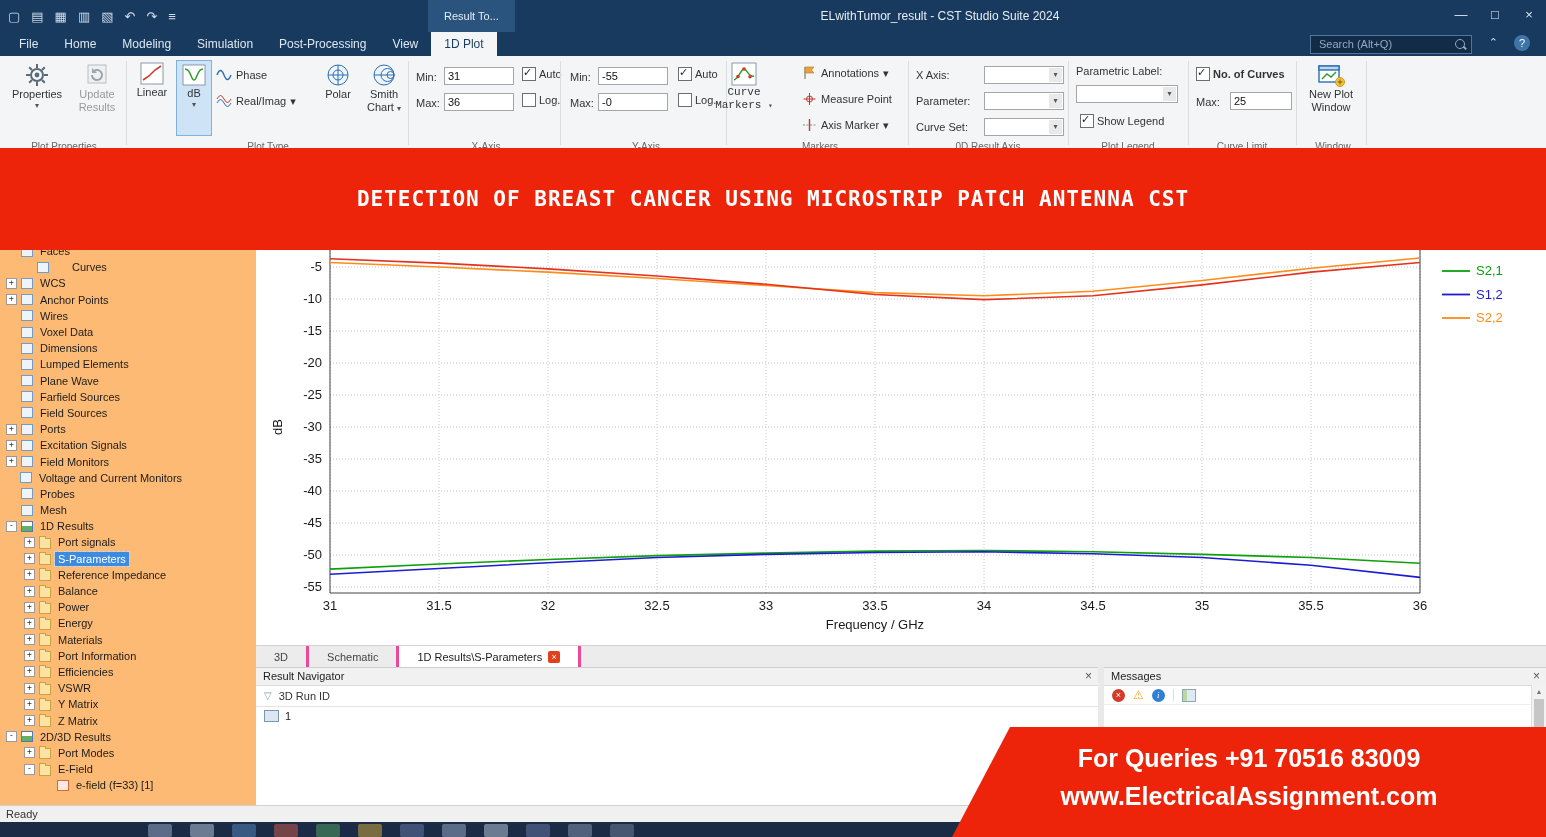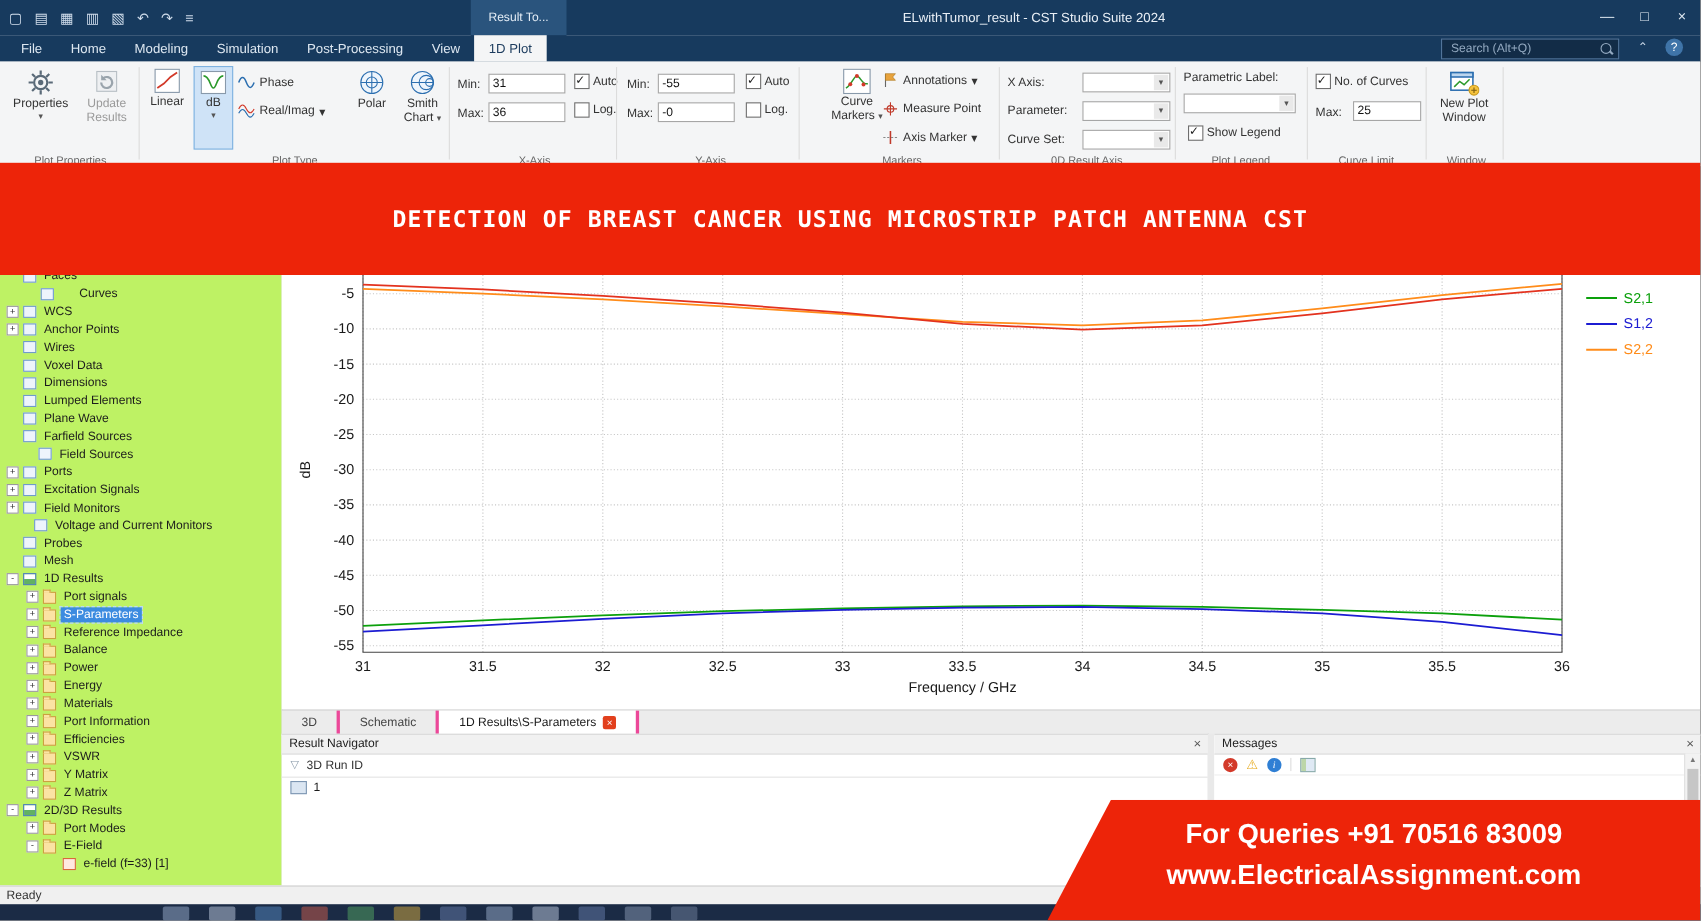--- a/index.html
+++ b/index.html
@@ -44,21 +44,21 @@
   .cbl{position:absolute;font-size:11px;color:#333;white-space:nowrap;}
   .combo{position:absolute;height:16px;background:#fff;border:1px solid #a6a6a6;}
   .combo .ca{position:absolute;right:1px;top:1px;bottom:1px;width:13px;background:#e9e9e9;color:#555;
              font-size:8px;line-height:14px;text-align:center;}
   .glabel{position:absolute;top:85px;font-size:10px;color:#666;transform:translateX(-50%);white-space:nowrap;}
   
   .banner{position:absolute;left:0;top:148px;width:1546px;height:102px;background:#ed2409;z-index:5;
           display:flex;align-items:center;justify-content:center;}
   .banner span{color:#fff;font-family:"DejaVu Sans Mono",monospace;font-weight:bold;font-size:21px;letter-spacing:1px;}
   
-  .tree{position:absolute;left:0;top:250px;width:256px;height:555px;background:#bef264;overflow:hidden;
+  .tree{position:absolute;left:0;top:250px;width:256px;height:555px;background:#fdba74;overflow:hidden;
         border-right:1px solid #cfcfcf;}
   #tree-list{position:absolute;left:0;top:-7px;width:100%;}
   .trow{display:flex;align-items:center;height:16.2px;font-size:11px;color:#1c1c1c;white-space:nowrap;}
   .exp{flex:none;width:9px;height:9px;border:1px solid #9a9a9a;background:#fff;font:8px/8px "DejaVu Sans Mono",monospace;
        text-align:center;color:#333;margin-right:4px;}
   .exp.hid{visibility:hidden;}
   .ti{flex:none;width:12px;height:11px;margin-right:4px;box-sizing:border-box;}
   .ti.doc{background:#eef4fc;border:1px solid #6f9cc9;}
   .ti.folder{background:#fbe3a3;border:1px solid #caa23f;position:relative;margin-top:2px;}
   .ti.folder::before{content:"";position:absolute;top:-3px;left:-1px;width:5px;height:2px;background:#fbe3a3;
@@ -245,21 +245,21 @@
     <span class="rlab" style="left:570px;top:15px;">Min:</span>
     <input class="rin" style="left: 598px; top: 11px; width: 62px;" value="-55">
     <span class="rlab" style="left:570px;top:41px;">Max:</span>
     <input class="rin" style="left: 598px; top: 37px; width: 62px;" value="-0">
     <span class="cb checked" style="left:678px;top:11px;"></span>
     <span class="cbl" style="left:695px;top:12px;">Auto</span>
     <span class="cb" style="left:678px;top:37px;"></span>
     <span class="cbl" style="left:695px;top:38px;">Log.</span>
     <div class="vsep" style="left:726px;"></div>
 
-    <div class="bb" style="left:751px;top:6px;width:56px;">
+    <div class="bb" style="left:716px;top:6px;width:56px;font-family:Liberation Mono, monospace;">
       <svg class="ribicon" width="26" height="24" viewBox="0 0 26 24">
         <rect x="1" y="1" width="24" height="22" fill="#fff" stroke="#8899aa"></rect>
         <path d="M3 18 C8 16 10 7 13 7 C16 7 18 16 23 14" stroke="#2c9a2c" fill="none" stroke-width="1.4"></path>
         <circle cx="7" cy="14.6" r="1.8" fill="#d23a2a"></circle>
           <circle cx="13" cy="7" r="1.8" fill="#d23a2a"></circle>
           <circle cx="19" cy="14.8" r="1.8" fill="#d23a2a"></circle>
       </svg>
       <span class="bl">Curve</span>
       <span class="bl"><span>Markers</span> <span class="da">▾</span></span>
     </div>
@@ -304,21 +304,21 @@
 
     <span class="rlab" style="left:1076px;top:9px;">Parametric Label:</span>
     <span class="combo" style="left:1076px;top:29px;width:100px;">
         <span class="ca">▾</span>
       </span>
     <span class="cb checked" style="left:1080px;top:58px;"></span>
     <span class="cbl" style="left:1097px;top:59px;">Show Legend</span>
     <div class="vsep" style="left:1188px;"></div>
 
     <span class="cb checked" style="left:1196px;top:11px;"></span>
-    <span class="cbl" style="left:1213px;top:12px;">No. of Curves</span>
+    <span class="cbl" style="left:1213px;top:12px;font-weight:bold;">No. of Curves</span>
     <span class="rlab" style="left:1196px;top:40px;">Max:</span>
     <input class="rin" style="left: 1230px; top: 36px; width: 54px;" value="25">
     <div class="vsep" style="left:1296px;"></div>
 
     <div class="bb" style="left:1302px;top:6px;width:58px;">
       <svg class="ribicon" width="28" height="26" viewBox="0 0 28 26">
         <rect x="2" y="4" width="20" height="16" fill="#fff" stroke="#2c6fb0" stroke-width="1.4"></rect>
         <rect x="2" y="4" width="20" height="4" fill="#bcd6ee" stroke="#2c6fb0" stroke-width="1.4"></rect>
         <polyline points="5,17 10,12 14,15 19,10" stroke="#2c9a2c" fill="none" stroke-width="1.4"></polyline>
         <circle cx="23" cy="20" r="4.5" fill="#f6c33d" stroke="#c99a1e"></circle>
@@ -391,41 +391,41 @@
         <div class="trow" style="padding-left: 6px;">
           <span class="exp hid"></span>
           <span class="ti doc"></span>
           <span class="tlabel">Plane Wave</span>
         </div>
         <div class="trow" style="padding-left: 6px;">
           <span class="exp hid"></span>
           <span class="ti doc"></span>
           <span class="tlabel">Farfield Sources</span>
         </div>
-        <div class="trow" style="padding-left: 6px; margin-left: 14px;">
+        <div class="trow" style="padding-left: 6px;">
           <span class="exp hid"></span>
           <span class="ti doc"></span>
           <span class="tlabel">Field Sources</span>
         </div>
         <div class="trow" style="padding-left: 6px;">
           <span class="exp">+</span>
           <span class="ti doc"></span>
           <span class="tlabel">Ports</span>
         </div>
         <div class="trow" style="padding-left: 6px;">
           <span class="exp">+</span>
           <span class="ti doc"></span>
           <span class="tlabel">Excitation Signals</span>
         </div>
         <div class="trow" style="padding-left: 6px;">
           <span class="exp">+</span>
           <span class="ti doc"></span>
           <span class="tlabel">Field Monitors</span>
         </div>
-        <div class="trow" style="padding-left: 16px;">
+        <div class="trow" style="padding-left: 5px;">
           <span class="exp hid"></span>
           <span class="ti doc"></span>
           <span class="tlabel">Voltage and Current Monitors</span>
         </div>
         <div class="trow" style="padding-left: 6px;">
           <span class="exp hid"></span>
           <span class="ti doc"></span>
           <span class="tlabel">Probes</span>
         </div>
         <div class="trow" style="padding-left: 6px;">

